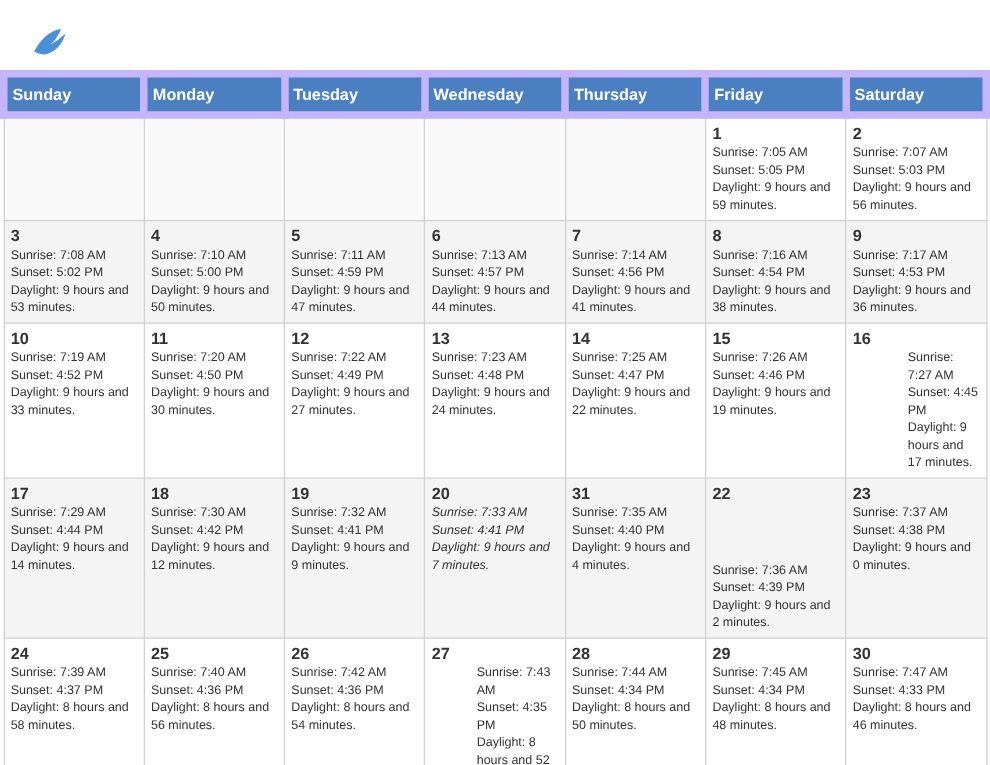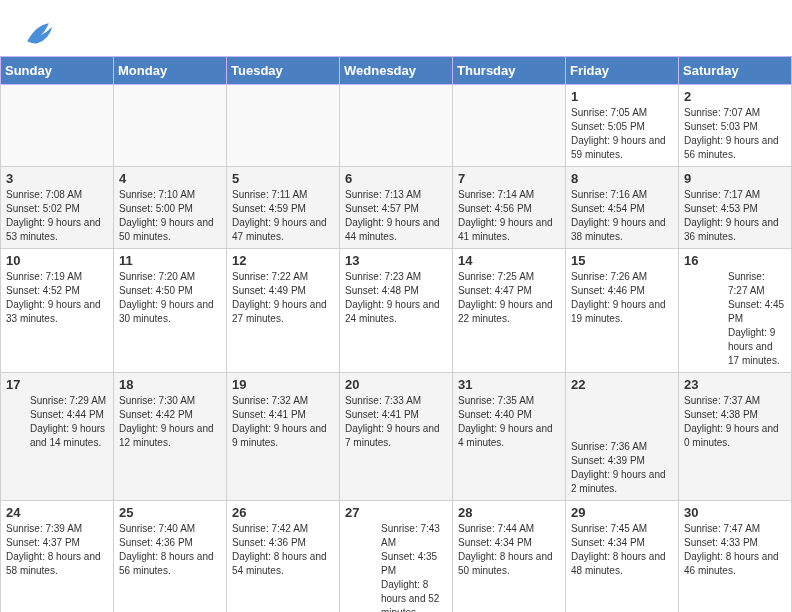--- a/index.html
+++ b/index.html
@@ -7,21 +7,21 @@
     .header { padding: 16px 20px 4px 20px; display: flex; align-items: flex-start; justify-content: space-between; }
     .logo { display: flex; align-items: center; }
     .logo-text { display: flex; flex-direction: column; }
     .logo-general { font-size: 18px; font-weight: bold; color: #333; }
     .logo-blue { font-size: 18px; font-weight: bold; color: #4a90d9; }
     .logo-bird { width: 36px; height: 36px; margin-right: 4px; }
     .title-block { text-align: right; }
     .month-title { font-size: 36px; font-weight: bold; color: #333; }
     .subtitle { font-size: 15px; color: #555; }
     .calendar { width: 100%; border-collapse: collapse; margin: 0; }
-    .calendar th { background: #4a7fc1; color: #fff; font-size: 13px; font-weight: bold; padding: 6px 4px; text-align: left; border: 1px solid #c4b5fd; }
+    .calendar th { background: #4a7fc1; color: #fff; font-size: 13px; font-weight: bold; padding: 6px 4px; text-align: left; border: 6px solid #c4b5fd; }
     .calendar td { border: 1px solid #d0d0d0; vertical-align: top; padding: 4px 5px; font-size: 10.5px; color: #333; width: calc(100%/7); min-height: 80px; background: #fff; }
     .calendar td.empty { background: #f9f9f9; }
     .calendar tr:nth-child(even) td:not(.empty) { background: #f4f4f4; }
     .day-num { font-size: 13px; font-weight: bold; display: block; margin-bottom: 2px; }
     .day-info { font-size: 10px; color: #333; line-height: 1.4; }
     .table-wrap { padding: 0 0 10px 0; }
   </style>
 </head>
 <body>
 
@@ -158,39 +158,39 @@
           <td>
             <span class="day-num">16</span>
             <div class="day-info" style="white-space: pre-line; margin-left: 44px;">Sunrise: 7:27 AM
 Sunset: 4:45 PM
 Daylight: 9 hours and 17 minutes.</div>
           </td>
         </tr>
         <tr>
           <td>
             <span class="day-num">17</span>
-            <div class="day-info" style="white-space: pre-line; margin-left: 24px;">Sunrise: 7:29 AM
+            <div class="day-info" style="white-space: pre-line;">Sunrise: 7:29 AM
 Sunset: 4:44 PM
 Daylight: 9 hours and 14 minutes.</div>
           </td>
           <td>
             <span class="day-num">18</span>
             <div class="day-info" style="white-space: pre-line;">Sunrise: 7:30 AM
 Sunset: 4:42 PM
 Daylight: 9 hours and 12 minutes.</div>
           </td>
           <td>
             <span class="day-num">19</span>
             <div class="day-info" style="white-space: pre-line;">Sunrise: 7:32 AM
 Sunset: 4:41 PM
 Daylight: 9 hours and 9 minutes.</div>
           </td>
           <td>
             <span class="day-num">20</span>
-            <div class="day-info" style="white-space: pre-line;">Sunrise: 7:33 AM
+            <div class="day-info" style="white-space: pre-line; font-style: italic;">Sunrise: 7:33 AM
 Sunset: 4:41 PM
 Daylight: 9 hours and 7 minutes.</div>
           </td>
           <td>
             <span class="day-num">31</span>
             <div class="day-info" style="white-space: pre-line;">Sunrise: 7:35 AM
 Sunset: 4:40 PM
 Daylight: 9 hours and 4 minutes.</div>
           </td>
           <td>

